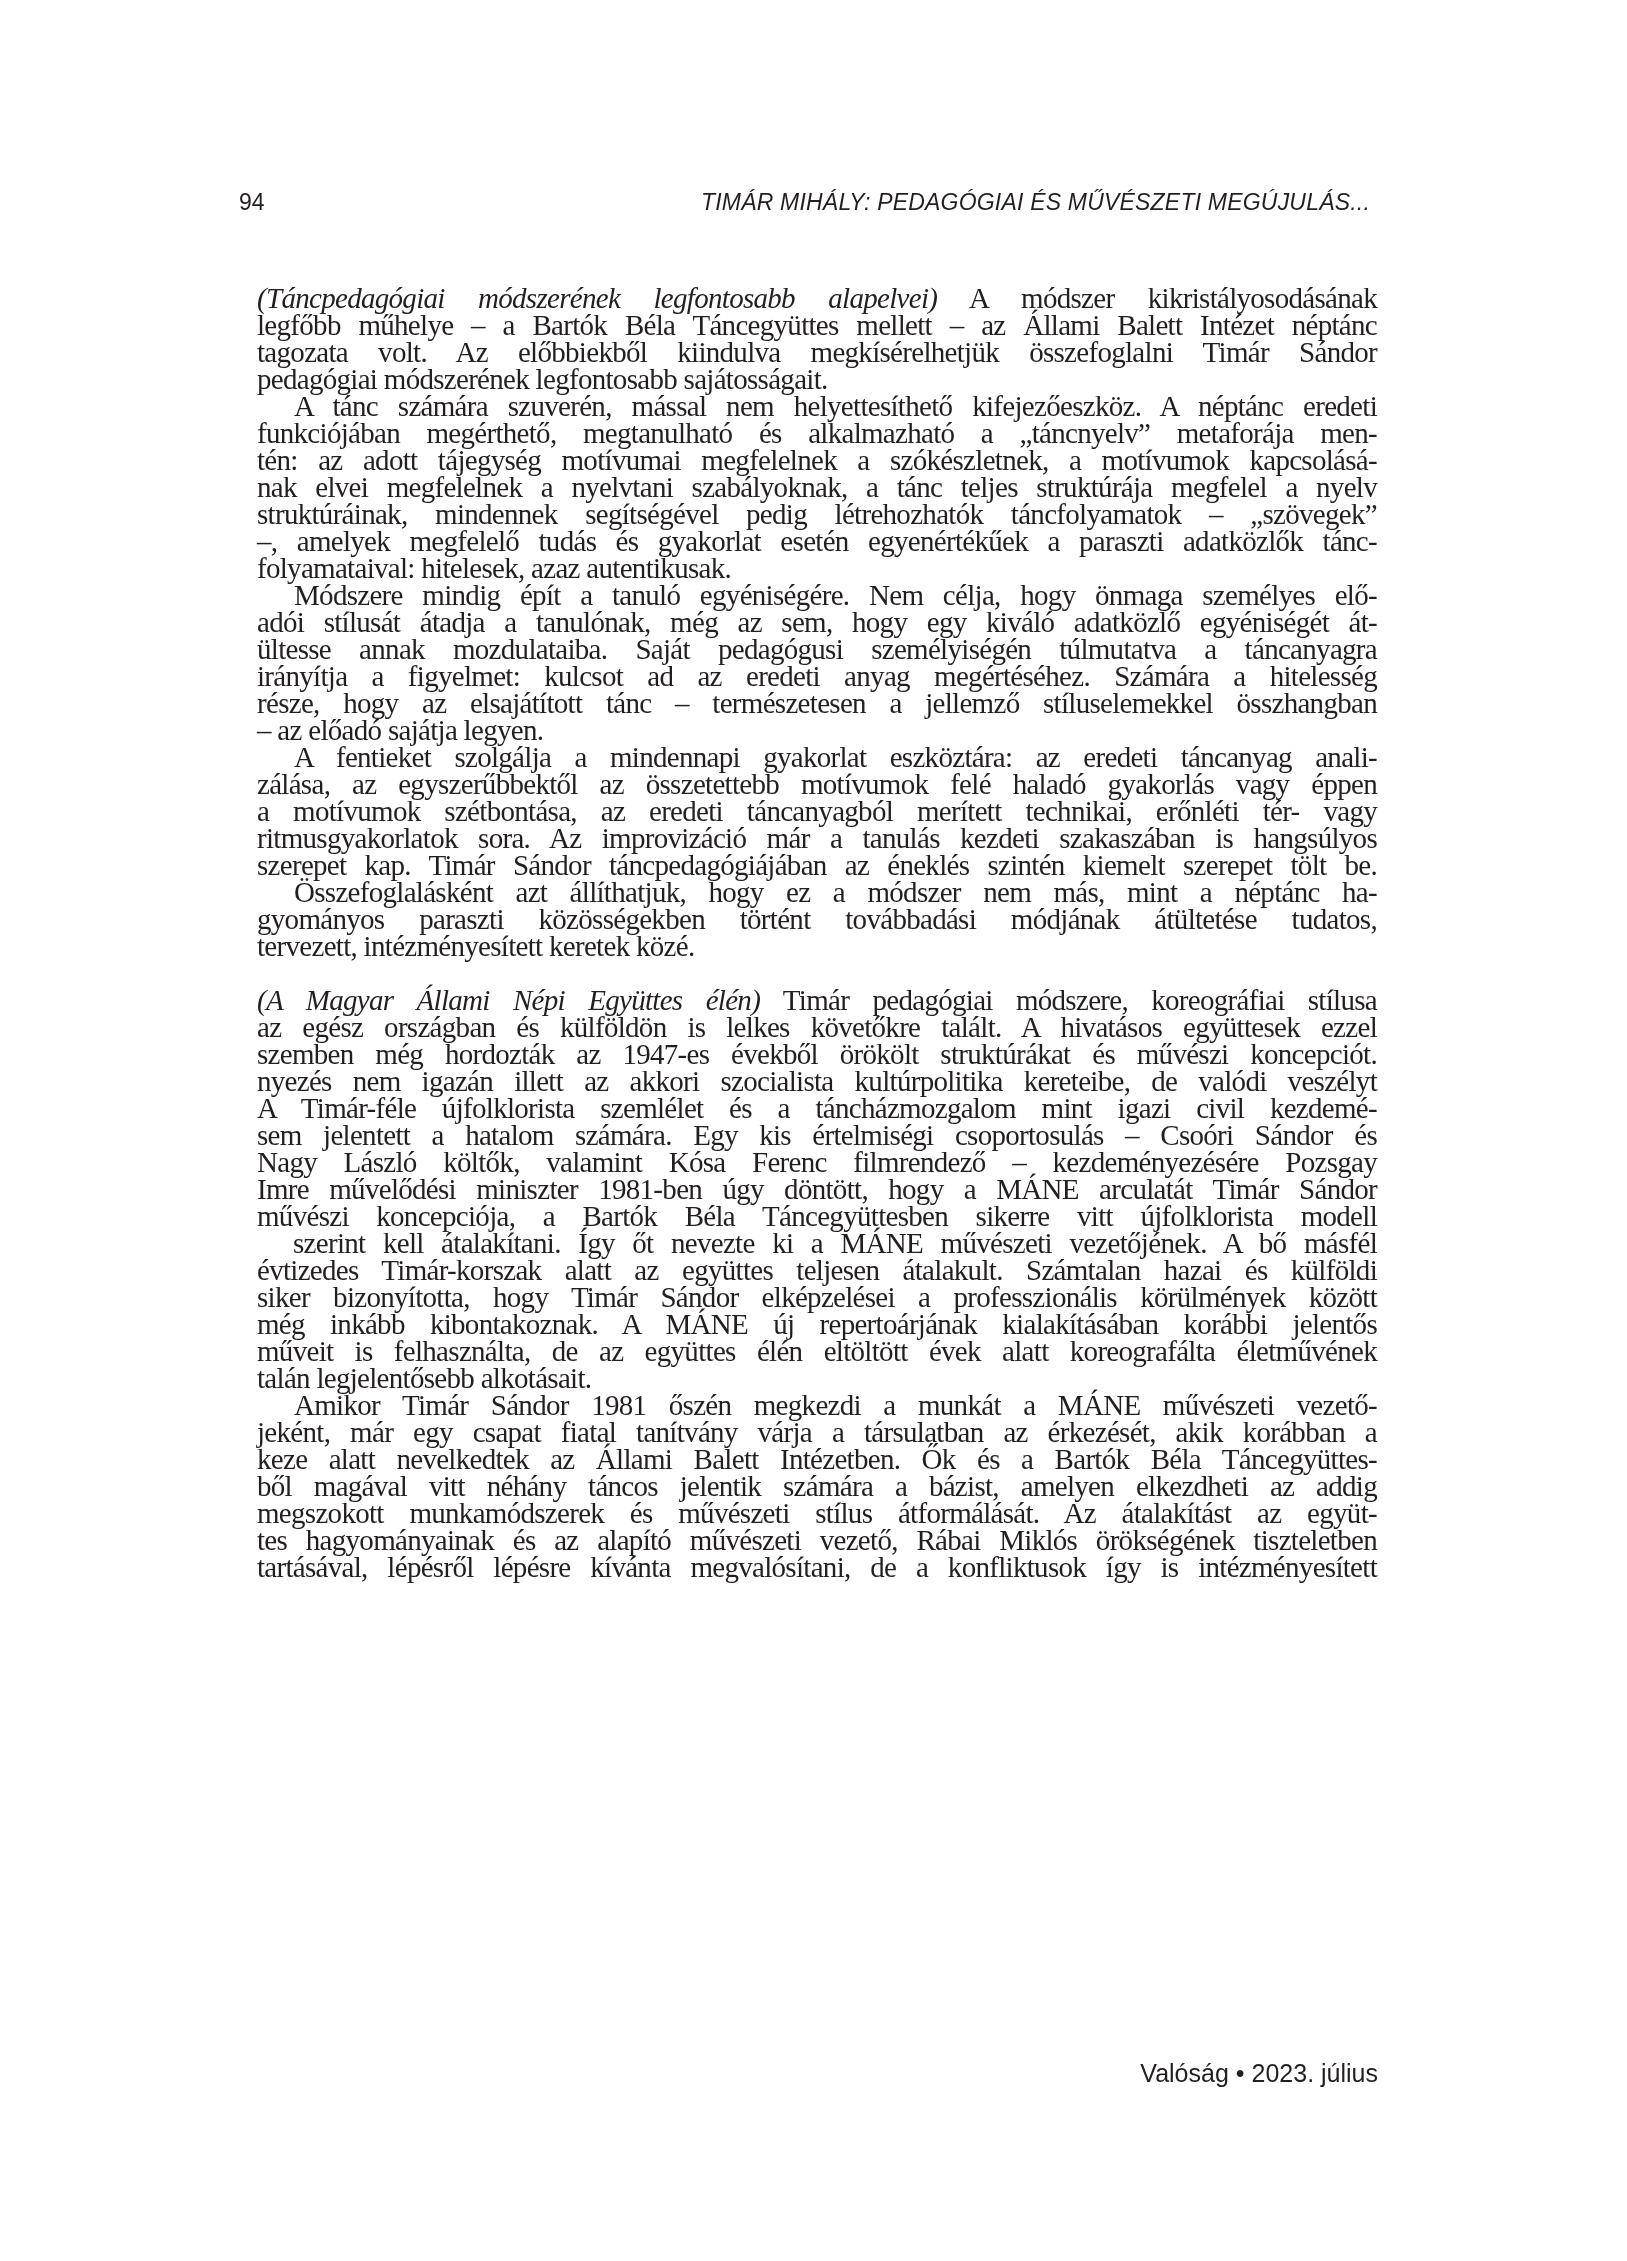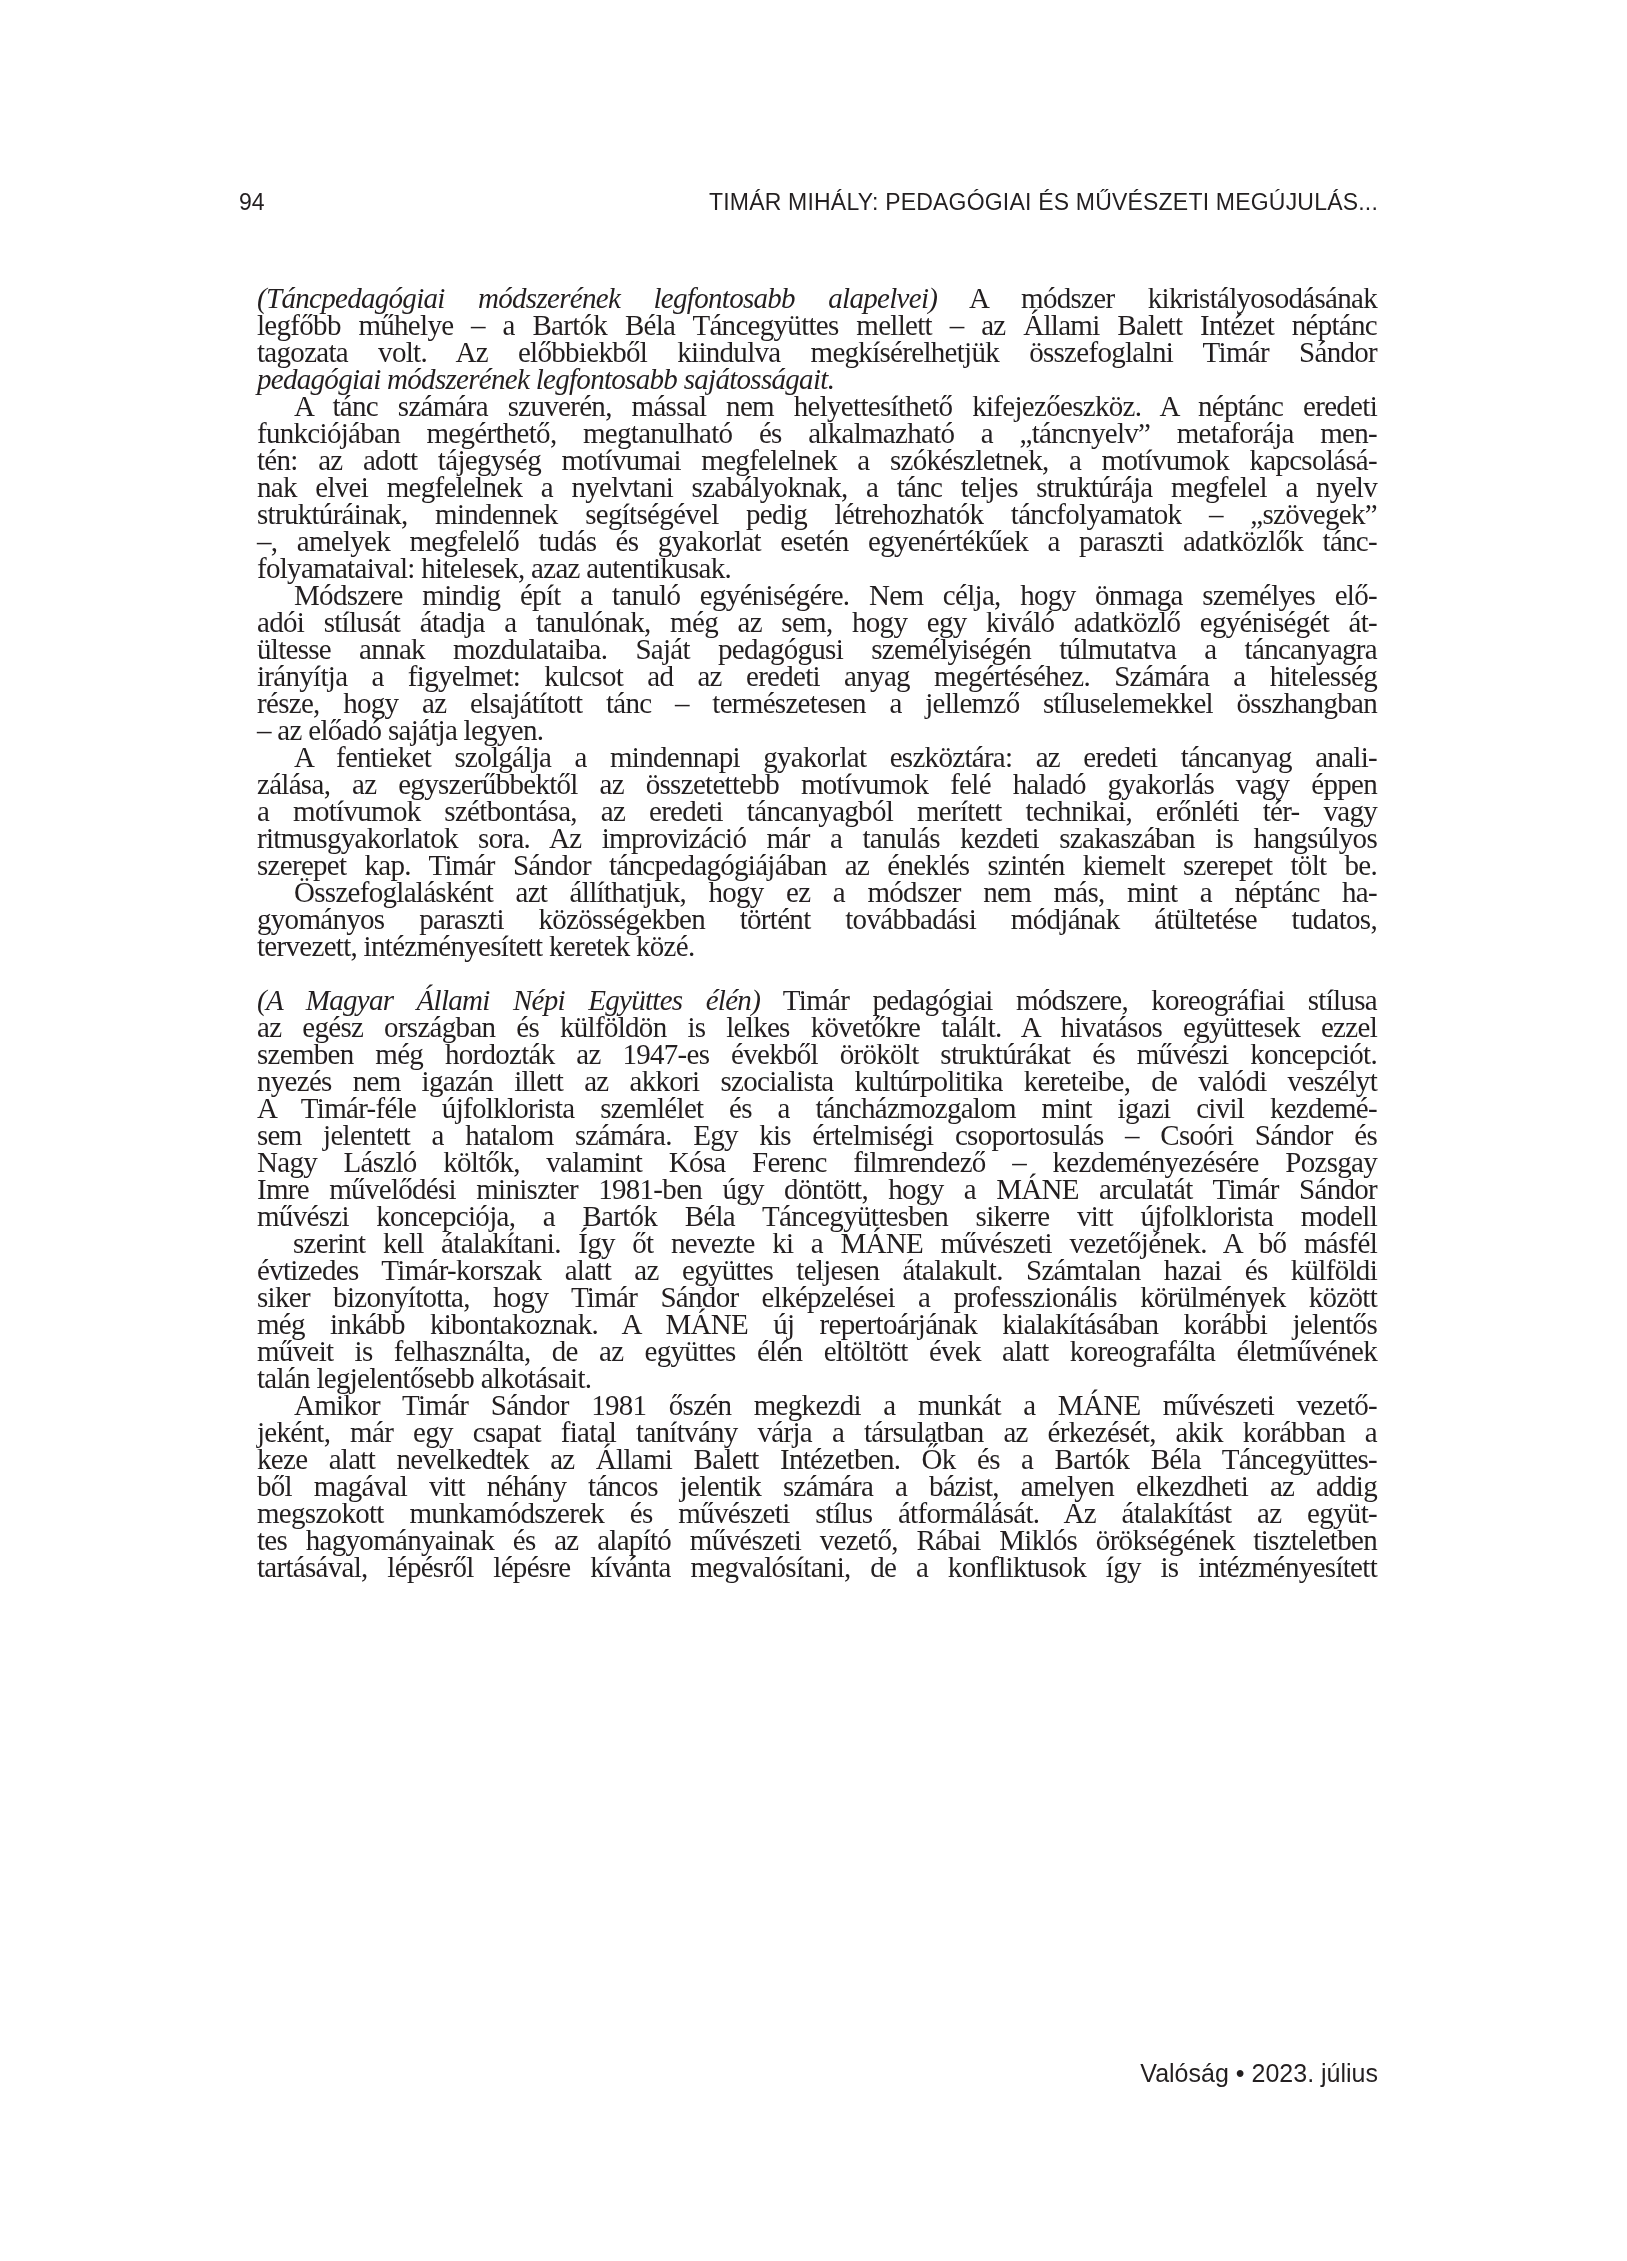--- a/index.html
+++ b/index.html
@@ -15,21 +15,21 @@
     position: absolute;
     top: 187px;
     left: 239px;
     width: 1139px;
     height: 31px;
     font-family: "Liberation Sans", sans-serif;
     font-size: 23px;
     line-height: 31px;
   }
   .running-head .page-number { position: absolute; left: 0; top: 0; }
-  .running-head .running-title { position: absolute; right: 0; top: 0; letter-spacing: 0.2px; }
+  .running-head .running-title { position: absolute; right: 8px; top: 0; letter-spacing: 0.2px; font-style: italic; }
   .body-text {
     position: absolute;
     top: 285px;
     left: 257px;
     width: 1120px;
     font-family: "Liberation Serif", serif;
     font-size: 29px;
   }
   .line {
     display: block;
@@ -63,21 +63,21 @@
   <div class="running-head">
     <span class="page-number">94</span>
     <span class="running-title">TIMÁR MIHÁLY: PEDAGÓGIAI ÉS MŰVÉSZETI MEGÚJULÁS...</span>
   </div>
 
   <div class="body-text">
 
     <span class="line" style="display: block;"><span class="italic-lead">(Táncpedagógiai módszerének legfontosabb alapelvei)</span><span> A módszer kikristályosodásának</span></span>
     <span class="line" style="display: block;">legfőbb műhelye – a Bartók Béla Táncegyüttes mellett – az Állami Balett Intézet néptánc</span>
     <span class="line" style="display: block;">tagozata volt. Az előbbiekből kiindulva megkísérelhetjük összefoglalni Timár Sándor</span>
-    <span class="line last" style="display: block; font-style: italic;">pedagógiai módszerének legfontosabb sajátosságait.</span>
+    <span class="line last" style="display: block;">pedagógiai módszerének legfontosabb sajátosságait.</span>
 
     <span class="line indent" style="display: block;">A tánc számára szuverén, mással nem helyettesíthető kifejezőeszköz. A néptánc eredeti</span>
     <span class="line" style="display: block;">funkciójában megérthető, megtanulható és alkalmazható a „táncnyelv” metaforája men-</span>
     <span class="line" style="display: block;">tén: az adott tájegység motívumai megfelelnek a szókészletnek, a motívumok kapcsolásá-</span>
     <span class="line" style="display: block;">nak elvei megfelelnek a nyelvtani szabályoknak, a tánc teljes struktúrája megfelel a nyelv</span>
     <span class="line" style="display: block;">struktúráinak, mindennek segítségével pedig létrehozhatók táncfolyamatok – „szövegek”</span>
     <span class="line" style="display: block;">–, amelyek megfelelő tudás és gyakorlat esetén egyenértékűek a paraszti adatközlők tánc-</span>
     <span class="line last" style="display: block;">folyamataival: hitelesek, azaz autentikusak.</span>
 
     <span class="line indent" style="display: block;">Módszere mindig épít a tanuló egyéniségére. Nem célja, hogy önmaga személyes elő-</span>

